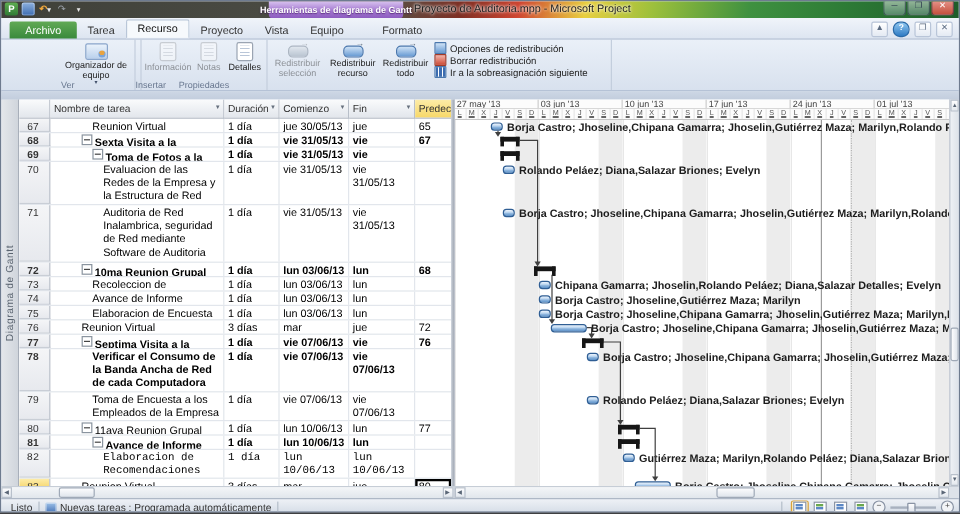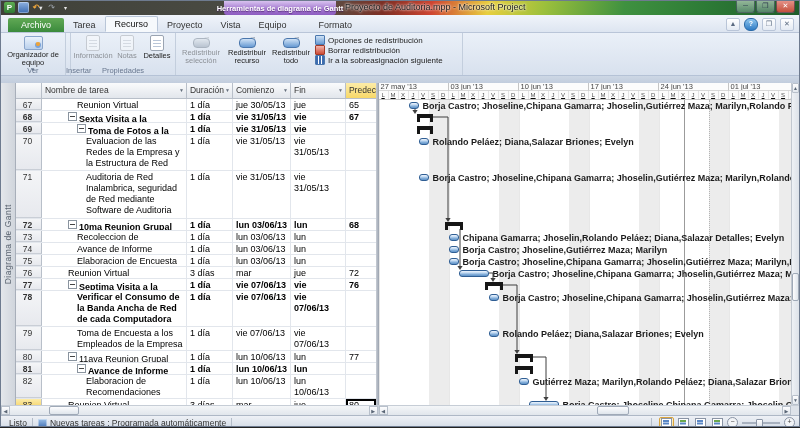--- a/index.html
+++ b/index.html
@@ -146,21 +146,21 @@
     <div class="ribrights">
       <span class="rrico">▲</span>
       <span class="rrico help">?</span>
       <span class="rrico">❐</span>
       <span class="rrico">✕</span>
     </div>
   </div>
 
   <div class="ribbon" id="ribbon">
       <div class="rgroup">
-        <div class="rbtn" style="width: 58px;">
+        <div class="rbtn" style="width: 58px; margin-left: 47px;">
           <span class="ico grid"></span>
           <span class="cap">Organizador de equipo</span>
           <span class="arr">▾</span>
         </div>
         <div class="rgl">Ver</div>
       </div>
       <div class="rgroup">
         <div class="rgl">Insertar</div>
       </div>
       <div class="rgroup">
@@ -336,21 +336,21 @@
             <div class="tcell" style="width: 31px; flex: 0 0 31px;">77</div>
           </div>
           <div class="trow b" style="height: 12px;">
             <div class="tcell idc" style="width: 26px; flex: 0 0 26px;">81</div>
             <div class="tcell" style="width: 145px; flex: 0 0 145px; padding-left: 35px;"><span class="mi"></span><span>Avance de Informe</span></div>
             <div class="tcell" style="width: 46px; flex: 0 0 46px;">1 día</div>
             <div class="tcell" style="width: 58px; flex: 0 0 58px;">lun 10/06/13</div>
             <div class="tcell" style="width: 55px; flex: 0 0 55px;">lun 10/06/13</div>
             <div class="tcell" style="width: 31px; flex: 0 0 31px;"></div>
           </div>
-          <div class="trow" style="height: 24px;">
+          <div class="trow" style="height: 24px; font-family: Liberation Mono, monospace;">
             <div class="tcell idc" style="width: 26px; flex: 0 0 26px;">82</div>
             <div class="tcell" style="width: 145px; flex: 0 0 145px; padding-left: 44px;"><span>Elaboracion de Recomendaciones</span></div>
             <div class="tcell" style="width: 46px; flex: 0 0 46px;">1 día</div>
             <div class="tcell" style="width: 58px; flex: 0 0 58px;">lun 10/06/13</div>
             <div class="tcell" style="width: 55px; flex: 0 0 55px;">lun 10/06/13</div>
             <div class="tcell" style="width: 31px; flex: 0 0 31px;"></div>
           </div>
           <div class="trow" style="height: 12px;">
             <div class="tcell idc sel" style="width: 26px; flex: 0 0 26px;">83</div>
             <div class="tcell" style="width: 145px; flex: 0 0 145px; padding-left: 26px;"><span>Reunion Virtual</span></div>

